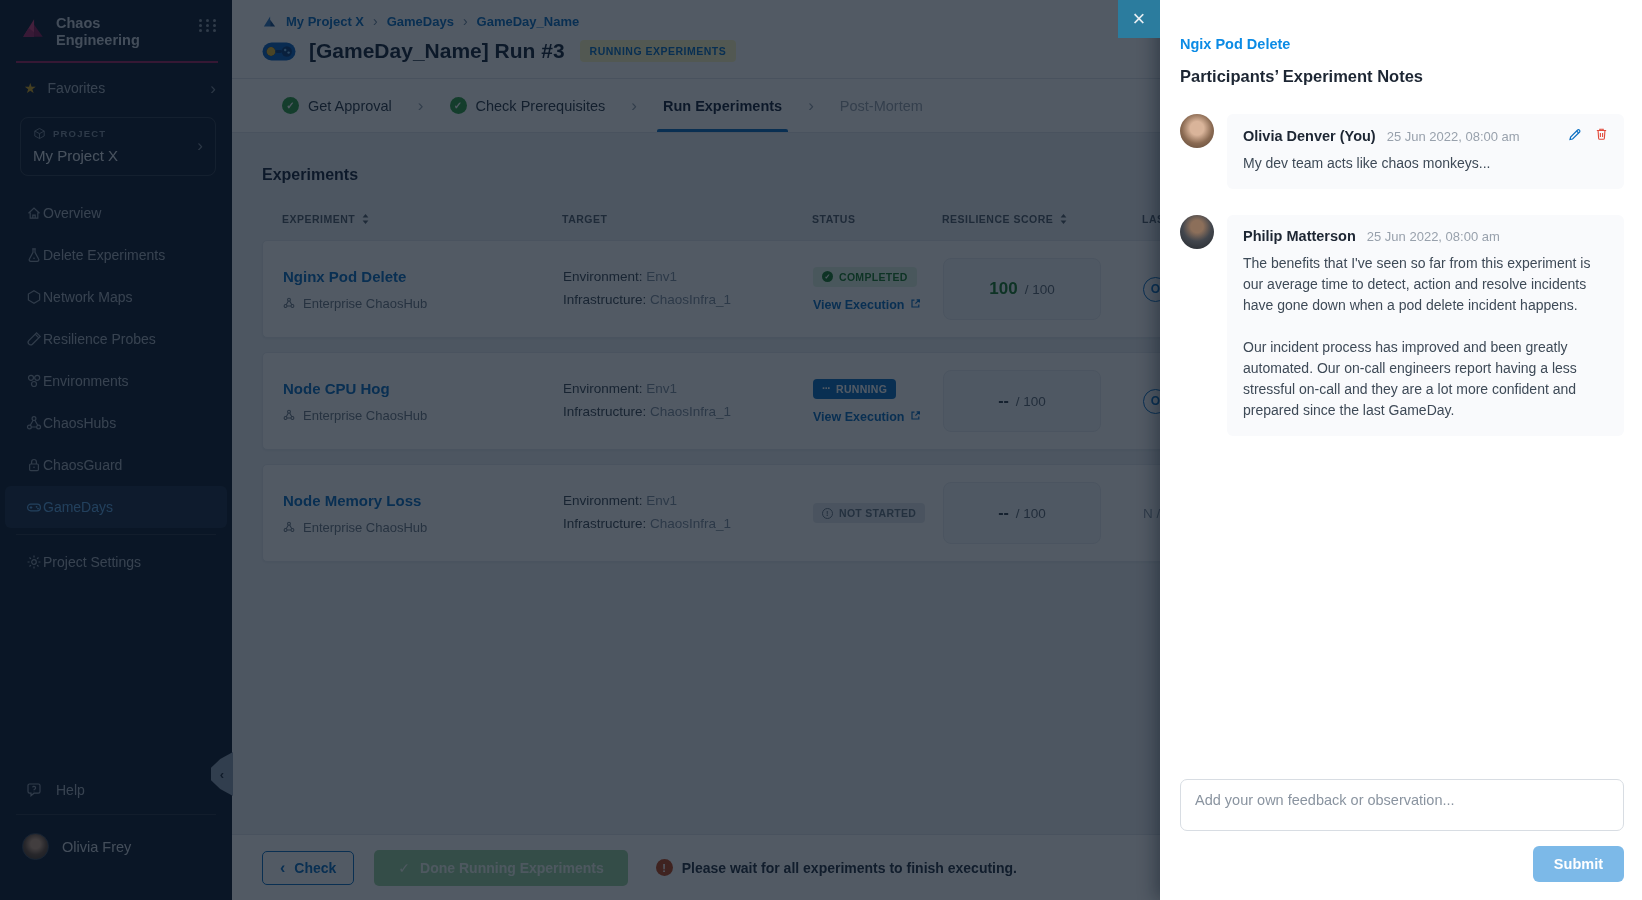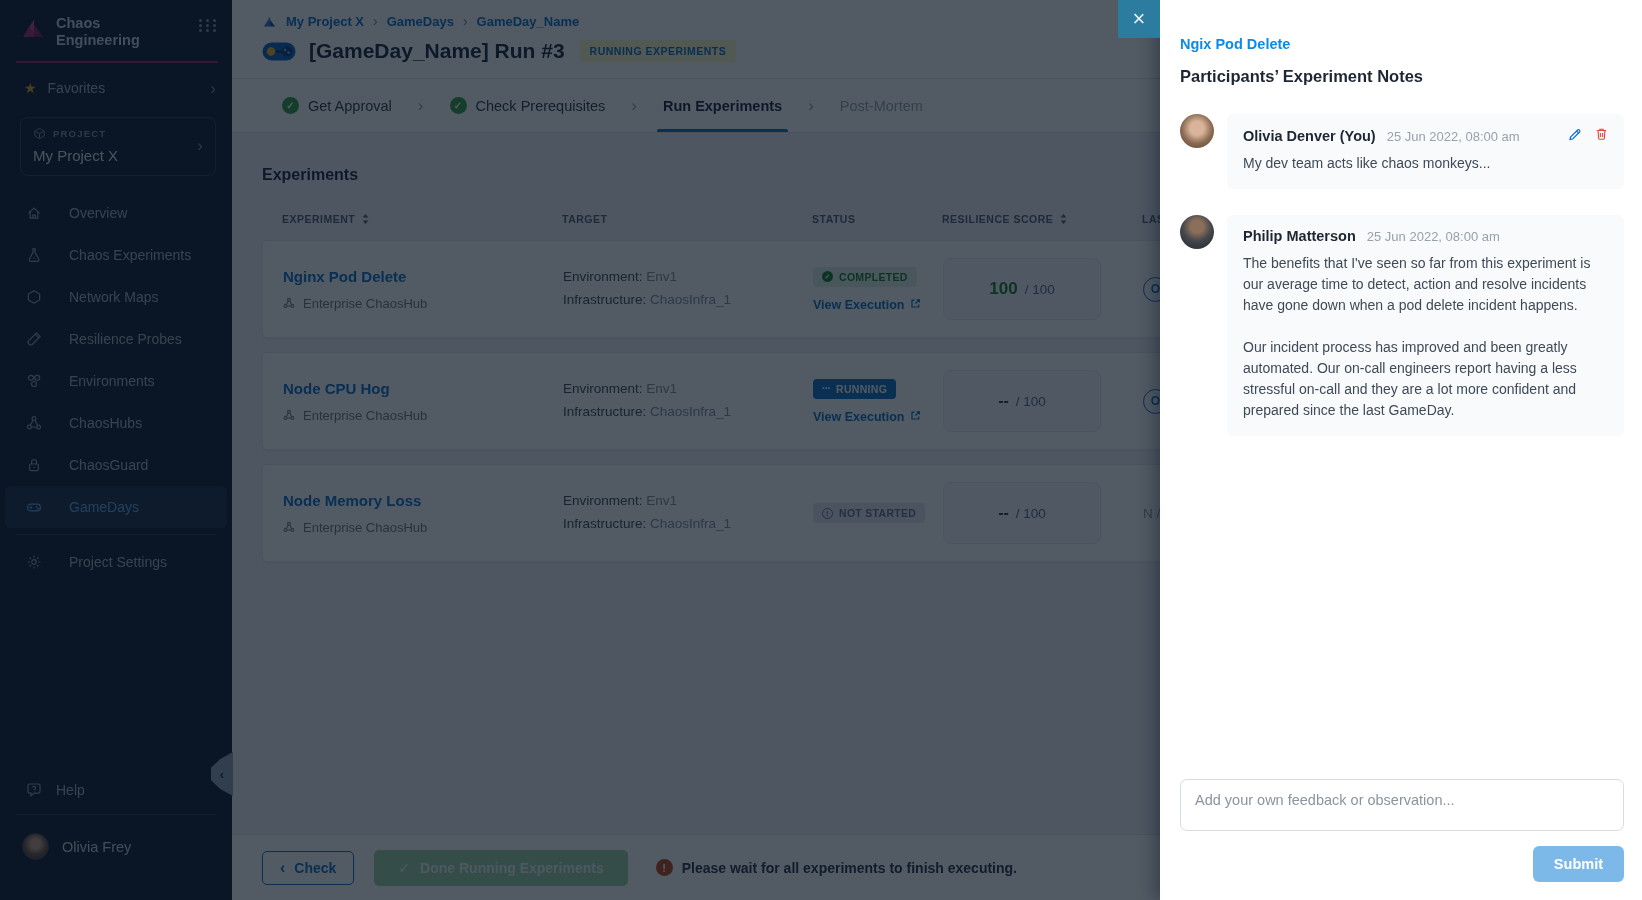--- a/index.html
+++ b/index.html
@@ -16,21 +16,21 @@
   .brand-divider { height:2px; background:#a2225f; margin:0 14px 0 16px; }
   .fav-row { display:flex; align-items:flex-start; gap:11px; padding:17px 16px 14px 24px; font-size:14px; color:#a6b0bd; }
   .star-glyph::before { content:"★"; color:#d8a81f; font-size:14px; }
   .chev-right { margin-left:auto; color:#7e8a98; font-size:17px; line-height:1; }
   .chev-right::before { content:"›"; }
   .project-box { margin:6px 16px 0 20px; border:1px solid rgba(255,255,255,0.14); border-radius:8px; padding:9px 12px 11px; display:flex; align-items:center; }
   .project-info { flex:1; }
   .project-eyebrow { display:flex; align-items:center; gap:7px; font-size:9.5px; letter-spacing:1.2px; color:#8492a2; font-weight:bold; }
   .project-name { font-size:15px; color:#dde3ea; margin-top:7px; }
   .nav { margin-top:16px; }
-  .nav-item { display:flex; align-items:center; gap:27px; padding:0 16px 0 26px; height:42px; font-size:14px; color:#a6b0bd; cursor:pointer; }
+  .nav-item { display:flex; align-items:center; gap:1px; padding:0 16px 0 26px; height:42px; font-size:14px; color:#a6b0bd; cursor:pointer; }
   .nav-item .nicon { width:16px; height:16px; flex:none; color:#8d99a9; }
   .nav-item.active { background:#1c2e47; color:#5fa8e6; border-radius:6px; margin:0 5px; padding-left:21px; }
   .nav-item.active .nicon { color:#5fa8e6; }
   .side-divider { height:1px; background:rgba(255,255,255,0.10); margin:6px 16px; }
   .sidebar-bottom { position:absolute; left:0; right:0; bottom:40px; }
   .help-row { display:flex; align-items:center; gap:14px; padding:10px 16px 10px 26px; font-size:14px; color:#a6b0bd; }
   .user-row { display:flex; align-items:center; gap:13px; padding:12px 16px 0 22px; font-size:14.5px; color:#ccd3dc; }
   .user-avatar { width:27px; height:27px; border-radius:50%; background:radial-gradient(circle at 50% 40%, #c9a184 24%, #6e5340 55%, #3a2d22 100%); border:1px solid #3d4a5c; }
   .collapse-handle { position:absolute; left:211px; top:752px; width:22px; height:44px; background:#91a0b4; clip-path:polygon(100% 0,100% 100%,42% 84%,0 64%,0 36%,42% 16%); display:flex; align-items:center; justify-content:center; color:#222f40; font-size:13px; font-weight:bold; z-index:2; }
   .collapse-handle::after { content:"‹"; }
@@ -177,21 +177,21 @@
         </span>
       <span>Overview</span>
     </div>
     <div class="nav-item">
       <span class="nicon">
           <svg width="16" height="16" viewBox="0 0 16 16" fill="none" stroke="currentColor" stroke-width="1.2">
             <path d="M6.2 1.8h3.6M7 1.8v3.6L3.4 12a1.6 1.6 0 0 0 1.4 2.4h6.4a1.6 1.6 0 0 0 1.4-2.4L9 5.4V1.8"></path>
             <circle cx="8" cy="11.2" r=".8" fill="currentColor" stroke="none"></circle>
           </svg>
         </span>
-      <span>Chaos Experiments</span>
+      <span>Delete Experiments</span>
     </div>
     <div class="nav-item">
       <span class="nicon">
           <svg width="16" height="16" viewBox="0 0 16 16" fill="none" stroke="currentColor" stroke-width="1.2">
             <polygon points="8,1.8 13.6,5 13.6,11 8,14.2 2.4,11 2.4,5"></polygon>
           </svg>
         </span>
       <span>Network Maps</span>
     </div>
     <div class="nav-item">

